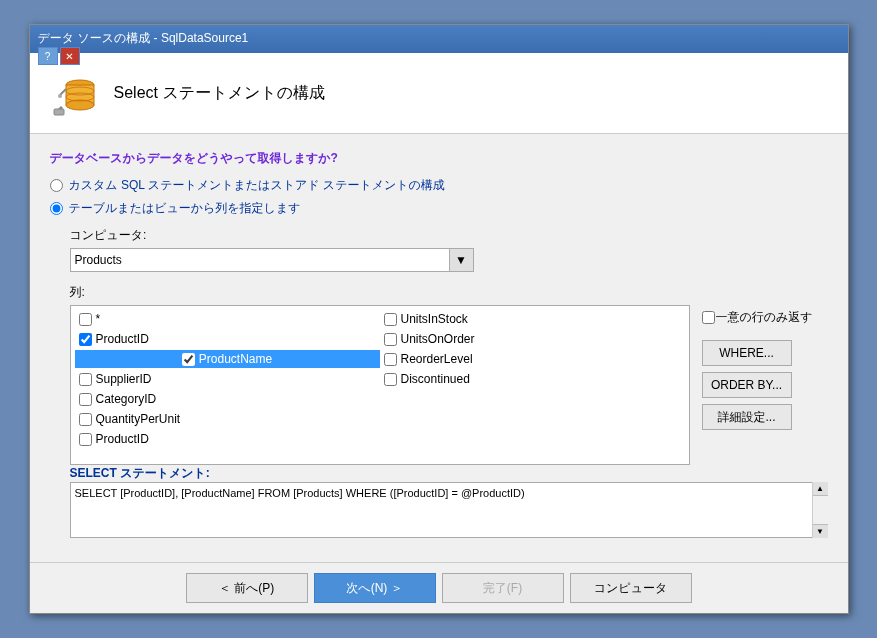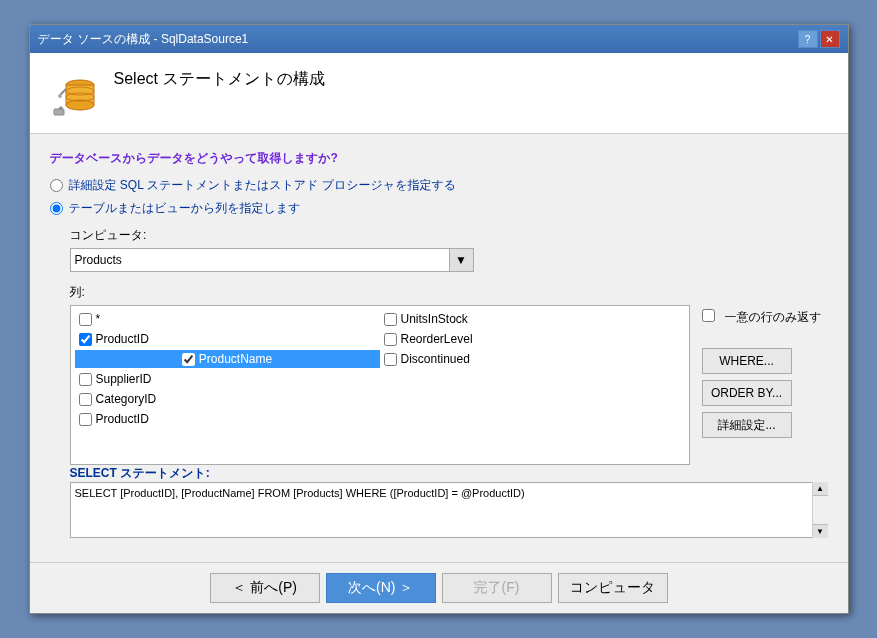--- a/index.html
+++ b/index.html
@@ -17,23 +17,24 @@
       width: 820px;
       background: #f0f0f0;
       border: 1px solid #888;
       box-shadow: 2px 2px 8px rgba(0,0,0,0.5);
     }
     .title-bar {
       background: linear-gradient(to bottom, #4a7fc1, #3a6cb0);
       color: white;
       padding: 5px 8px;
       display: flex;
-      align-items: center;
+      align-items: flex-start;
       justify-content: space-between;
       height: 28px;
+      flex-direction: column;
     }
     .title-bar-text {
       font-size: 12px;
       color: white;
     }
     .title-bar-buttons {
       display: flex;
       gap: 2px;
     }
     .title-btn {
@@ -48,21 +49,21 @@
       align-items: center;
       justify-content: center;
     }
     .title-btn.close {
       background: #c0392b;
     }
     .dialog-header {
       background: white;
       padding: 16px 20px;
       display: flex;
-      align-items: flex-start;
+      align-items: center;
       gap: 16px;
       border-bottom: 1px solid #ccc;
     }
     .db-icon {
       width: 48px;
       height: 48px;
       position: relative;
     }
     .header-title {
       font-size: 16px;
@@ -166,24 +167,24 @@
     }
     .right-buttons {
       display: flex;
       flex-direction: column;
       gap: 6px;
       justify-content: flex-start;
       padding-top: 4px;
     }
     .checkbox-row {
       display: flex;
-      align-items: flex-start;
-      gap: 10px;
-      font-size: 12px;
-      margin-bottom: 16px;
+      align-items: center;
+      gap: 1px;
+      font-size: 12px;
+      margin-bottom: 8px;
     }
     .action-btn {
       width: 90px;
       height: 26px;
       background: #e8e8e8;
       border: 1px solid #aaa;
       font-size: 12px;
       cursor: pointer;
       color: #000;
     }
@@ -210,23 +211,23 @@
     .dialog-footer {
       background: #f0f0f0;
       padding: 10px 20px;
       display: flex;
       align-items: center;
       justify-content: center;
       gap: 6px;
       border-top: 1px solid #ccc;
     }
     .footer-btn {
-      width: 110px;
+      width: 122px;
       height: 30px;
-      font-size: 14px;
+      font-size: 12px;
       cursor: pointer;
       border: 1px solid #aaa;
       background: #e8e8e8;
       color: #000;
     }
     .footer-btn.primary {
       background: #4a8fd8;
       color: white;
       border: 1px solid #3a7fc8;
     }
@@ -268,21 +269,21 @@
     </div>
     <h2 class="header-title">Select ステートメントの構成</h2>
   </div>
 
   <div class="dialog-body">
     <div class="section-label">データベースからデータをどうやって取得しますか?</div>
 
     <div class="radio-group">
       <div class="radio-item">
         <input type="radio" name="datamode" id="r1" style="">
-        <label for="r1">詳細設定 SQL ステートメントまたはストアド プロシージャを指定する</label>
+        <label for="r1">カスタム SQL ステートメントまたはストアド ステートメントの構成</label>
       </div>
       <div class="radio-item">
         <input type="radio" name="datamode" id="r2" checked="" style="">
         <label for="r2">テーブルまたはビューから列を指定します</label>
       </div>
     </div>
 
     <div class="subsection">
       <div class="field-label">コンピュータ:</div>
       <div class="dropdown-container">
@@ -314,28 +315,36 @@
               <div class="col-item">
                 <input type="checkbox" style="">
                 <span>SupplierID</span>
               </div>
               <div class="col-item">
                 <input type="checkbox" style="">
                 <span>CategoryID</span>
               </div>
               <div class="col-item">
                 <input type="checkbox" style="">
+                <span>QuantityPerUnit</span>
+              </div>
+              <div class="col-item">
+                <input type="checkbox" style="">
                 <span>ProductID</span>
               </div>
             </div>
           <div class="col-right">
 
           <div class="col-item">
                 <input type="checkbox" style="">
                 <span>UnitsInStock</span>
+              </div>
+              <div class="col-item">
+                <input type="checkbox" style="">
+                <span>UnitsOnOrder</span>
               </div>
               <div class="col-item">
                 <input type="checkbox" style="">
                 <span>ReorderLevel</span>
               </div>
               <div class="col-item">
                 <input type="checkbox" style="">
                 <span>Discontinued</span>
               </div>
             </div>

